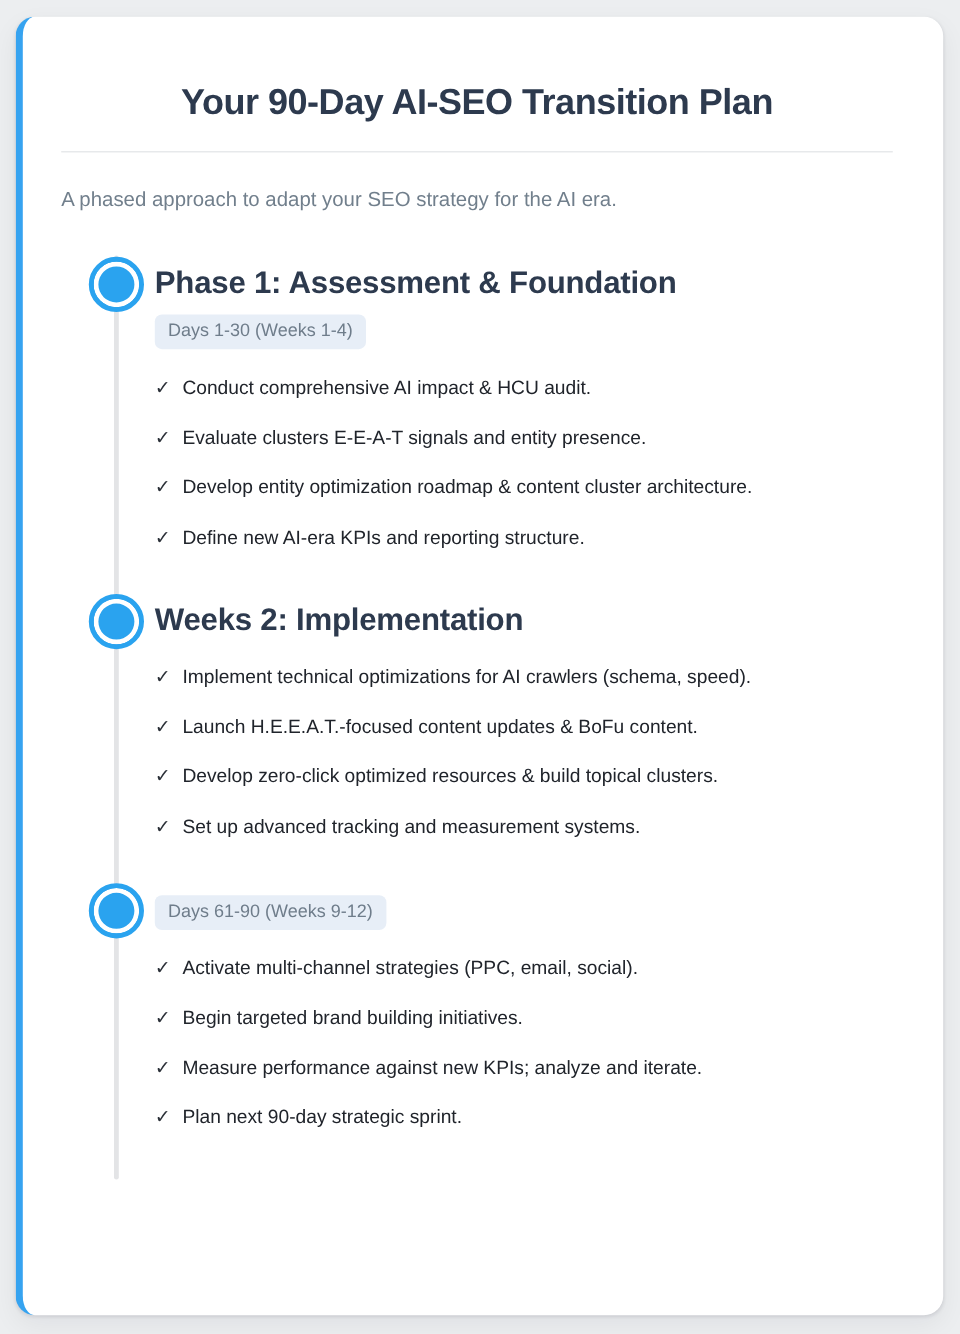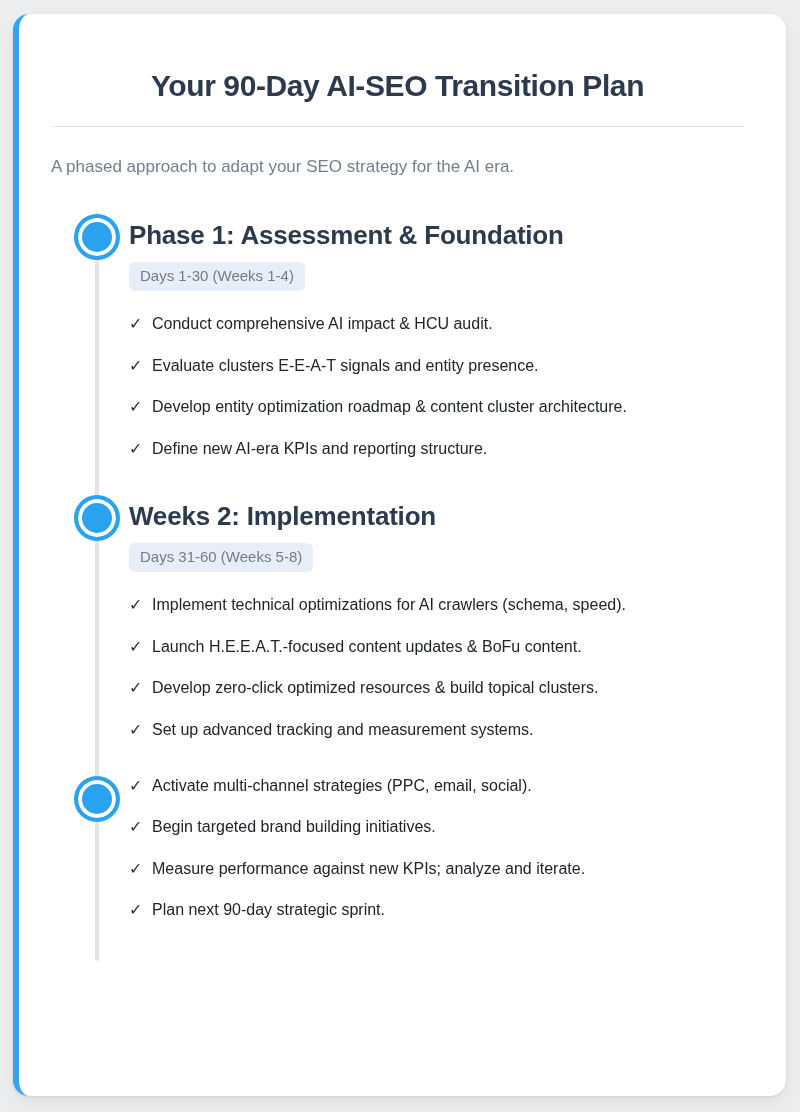--- a/index.html
+++ b/index.html
@@ -196,21 +196,20 @@
                 </li>
                 <li class="task-item">
                   <span class="task-check">✓</span>
                   <span class="task-text">Define new AI-era KPIs and reporting structure.</span>
                 </li>
               </ul>
             </section>
             <section class="phase">
               <div class="phase-marker" style="background: rgb(42, 163, 239); border-color: rgb(42, 163, 239);"></div>
               <h2 class="phase-title">Weeks 2: Implementation</h2>
-              <div><span class="phase-badge">Days 31-60 (Weeks 5-8)</span></div>
               <ul class="task-list">
                 <li class="task-item">
                   <span class="task-check">✓</span>
                   <span class="task-text">Implement technical optimizations for AI crawlers (schema, speed).</span>
                 </li>
                 <li class="task-item">
                   <span class="task-check">✓</span>
                   <span class="task-text">Launch H.E.E.A.T.-focused content updates &amp; BoFu content.</span>
                 </li>
                 <li class="task-item">
@@ -218,20 +217,21 @@
                   <span class="task-text">Develop zero-click optimized resources &amp; build topical clusters.</span>
                 </li>
                 <li class="task-item">
                   <span class="task-check">✓</span>
                   <span class="task-text">Set up advanced tracking and measurement systems.</span>
                 </li>
               </ul>
             </section>
             <section class="phase">
               <div class="phase-marker" style="background: rgb(42, 163, 239); border-color: rgb(42, 163, 239);"></div>
+              <div><span class="phase-badge">Days 61-90 (Weeks 9-12)</span></div>
               <ul class="task-list">
                 <li class="task-item">
                   <span class="task-check">✓</span>
                   <span class="task-text">Activate multi-channel strategies (PPC, email, social).</span>
                 </li>
                 <li class="task-item">
                   <span class="task-check">✓</span>
                   <span class="task-text">Begin targeted brand building initiatives.</span>
                 </li>
                 <li class="task-item">

